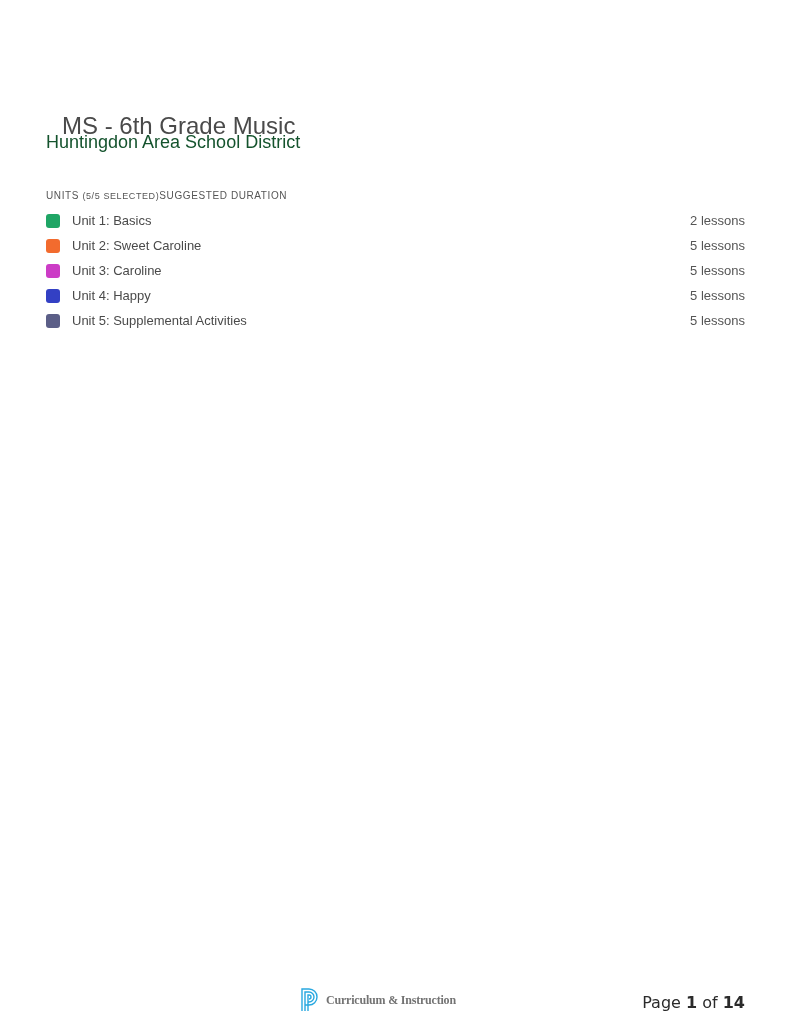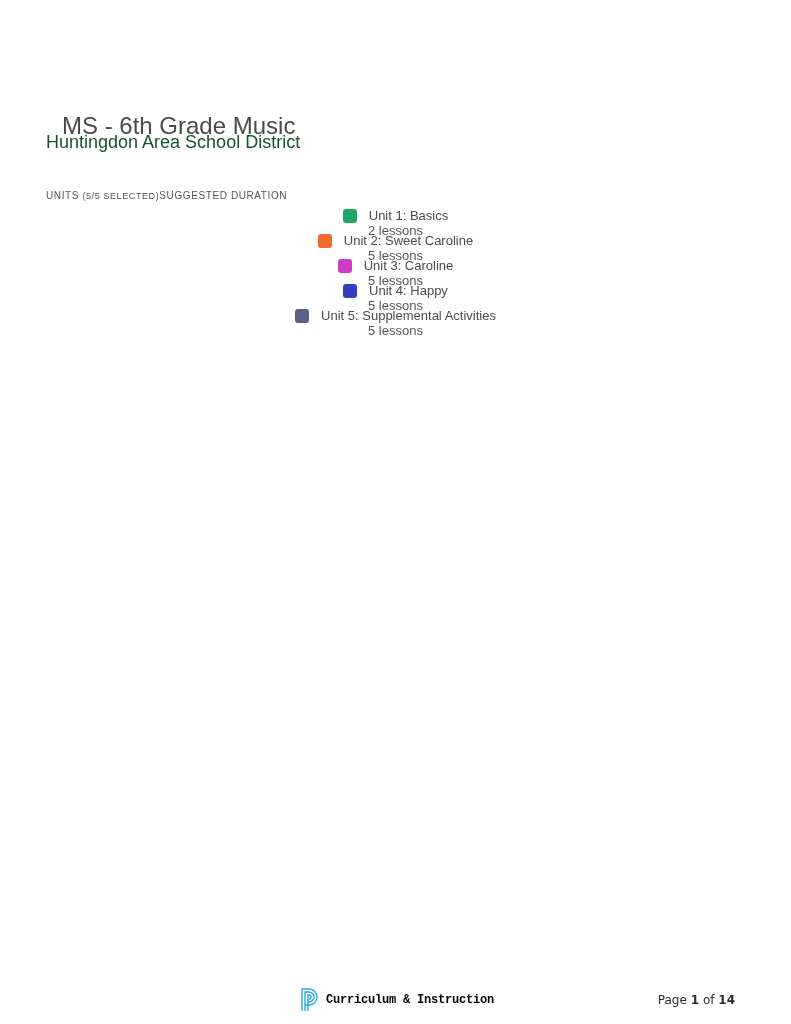--- a/index.html
+++ b/index.html
@@ -57,21 +57,20 @@
       top: 208px;
       margin: 0;
       padding: 0;
       list-style: none;
     }
     .unit-row {
       display: flex;
       align-items: center;
       justify-content: space-between;
       height: 25px;
-      flex-direction: column;
     }
     .unit-left {
       display: flex;
       align-items: center;
     }
     .swatch {
       width: 14px;
       height: 14px;
       border-radius: 3px;
       margin-right: 12px;
@@ -97,32 +96,32 @@
       top: 0;
       display: flex;
       align-items: center;
     }
     .footer-brand .logo {
       width: 20px;
       height: 24px;
       margin-right: 6px;
     }
     .footer-brand .brand-text {
-      font-family: Liberation Mono, monospace;
+      font-family: Liberation Serif, serif;
       font-weight: bold;
       font-size: 12px;
-      color: #000000;
+      color: #737373;
       letter-spacing: -0.2px;
     }
     .footer-page {
       position: absolute;
-      right: 10px;
+      right: 0;
       top: 5px;
       font-family: "DejaVu Sans", sans-serif;
-      font-size: 12px;
+      font-size: 16px;
       color: #2b2b2b;
     }
     .footer-page b { font-weight: bold; }
   </style>
 </head>
 <body>
 
 <h1 class="title">MS - 6th Grade Music</h1>
 <h2 class="subtitle">Huntingdon Area School District</h2>
 

